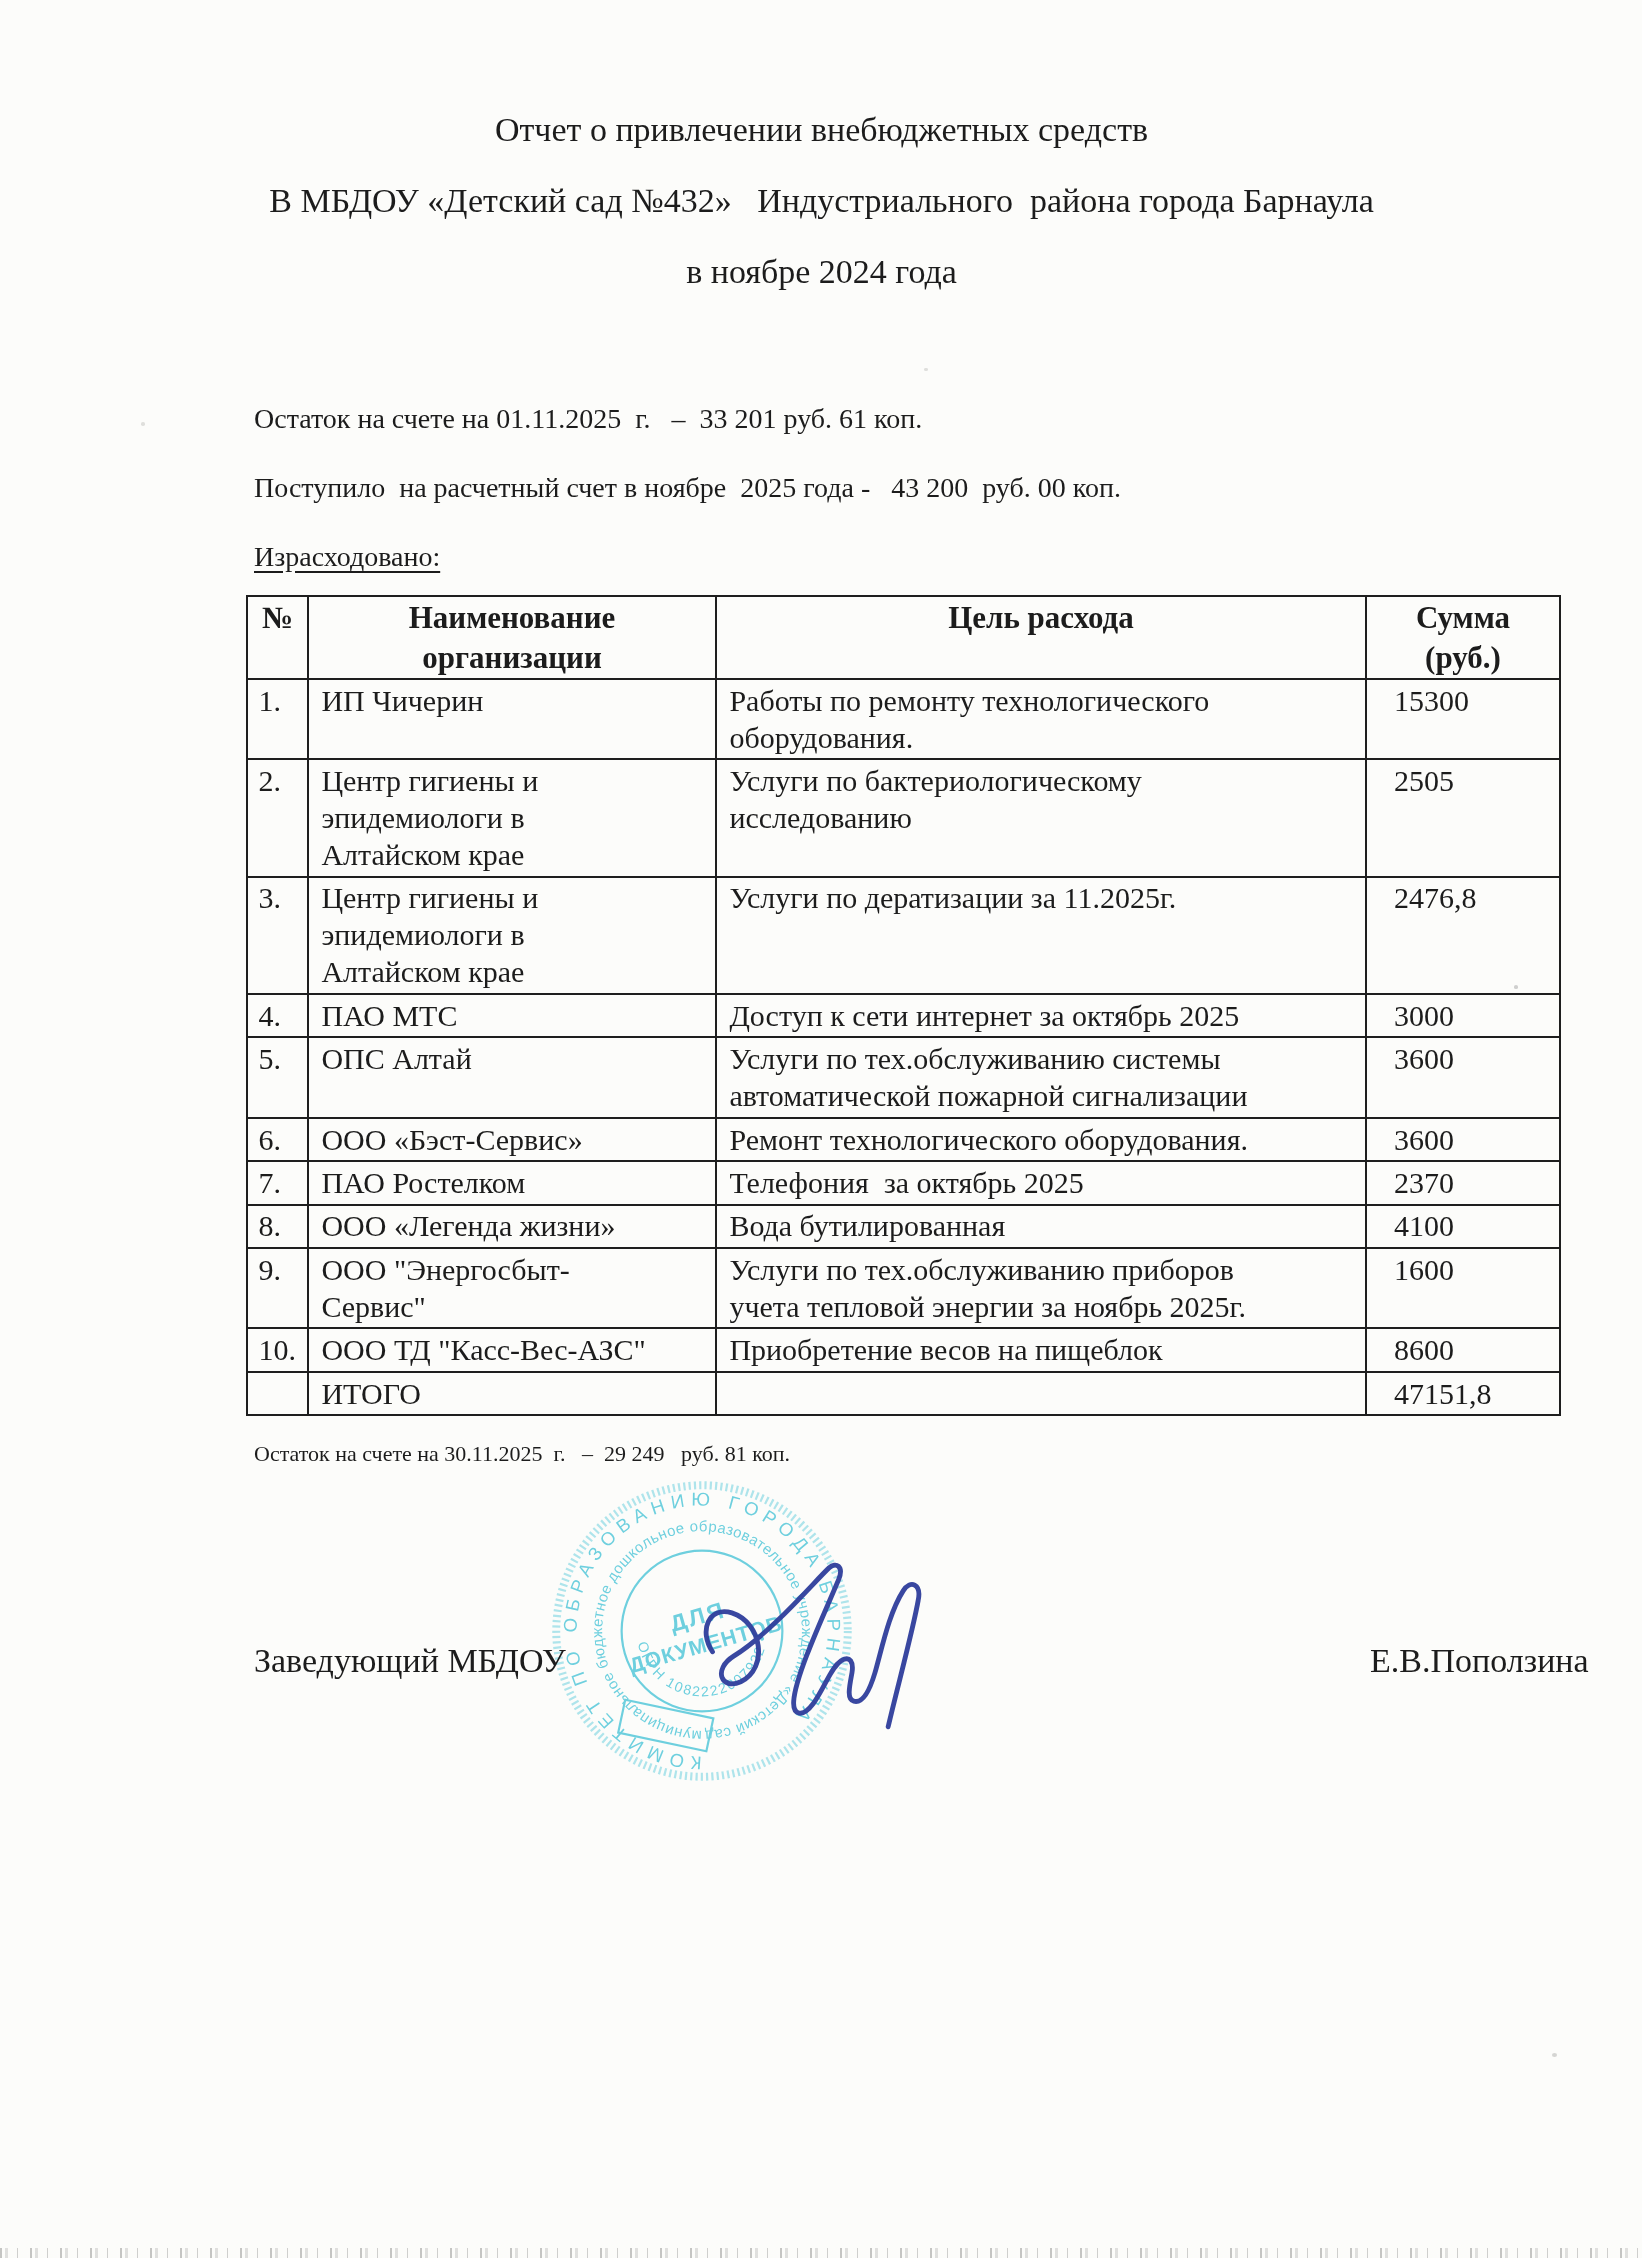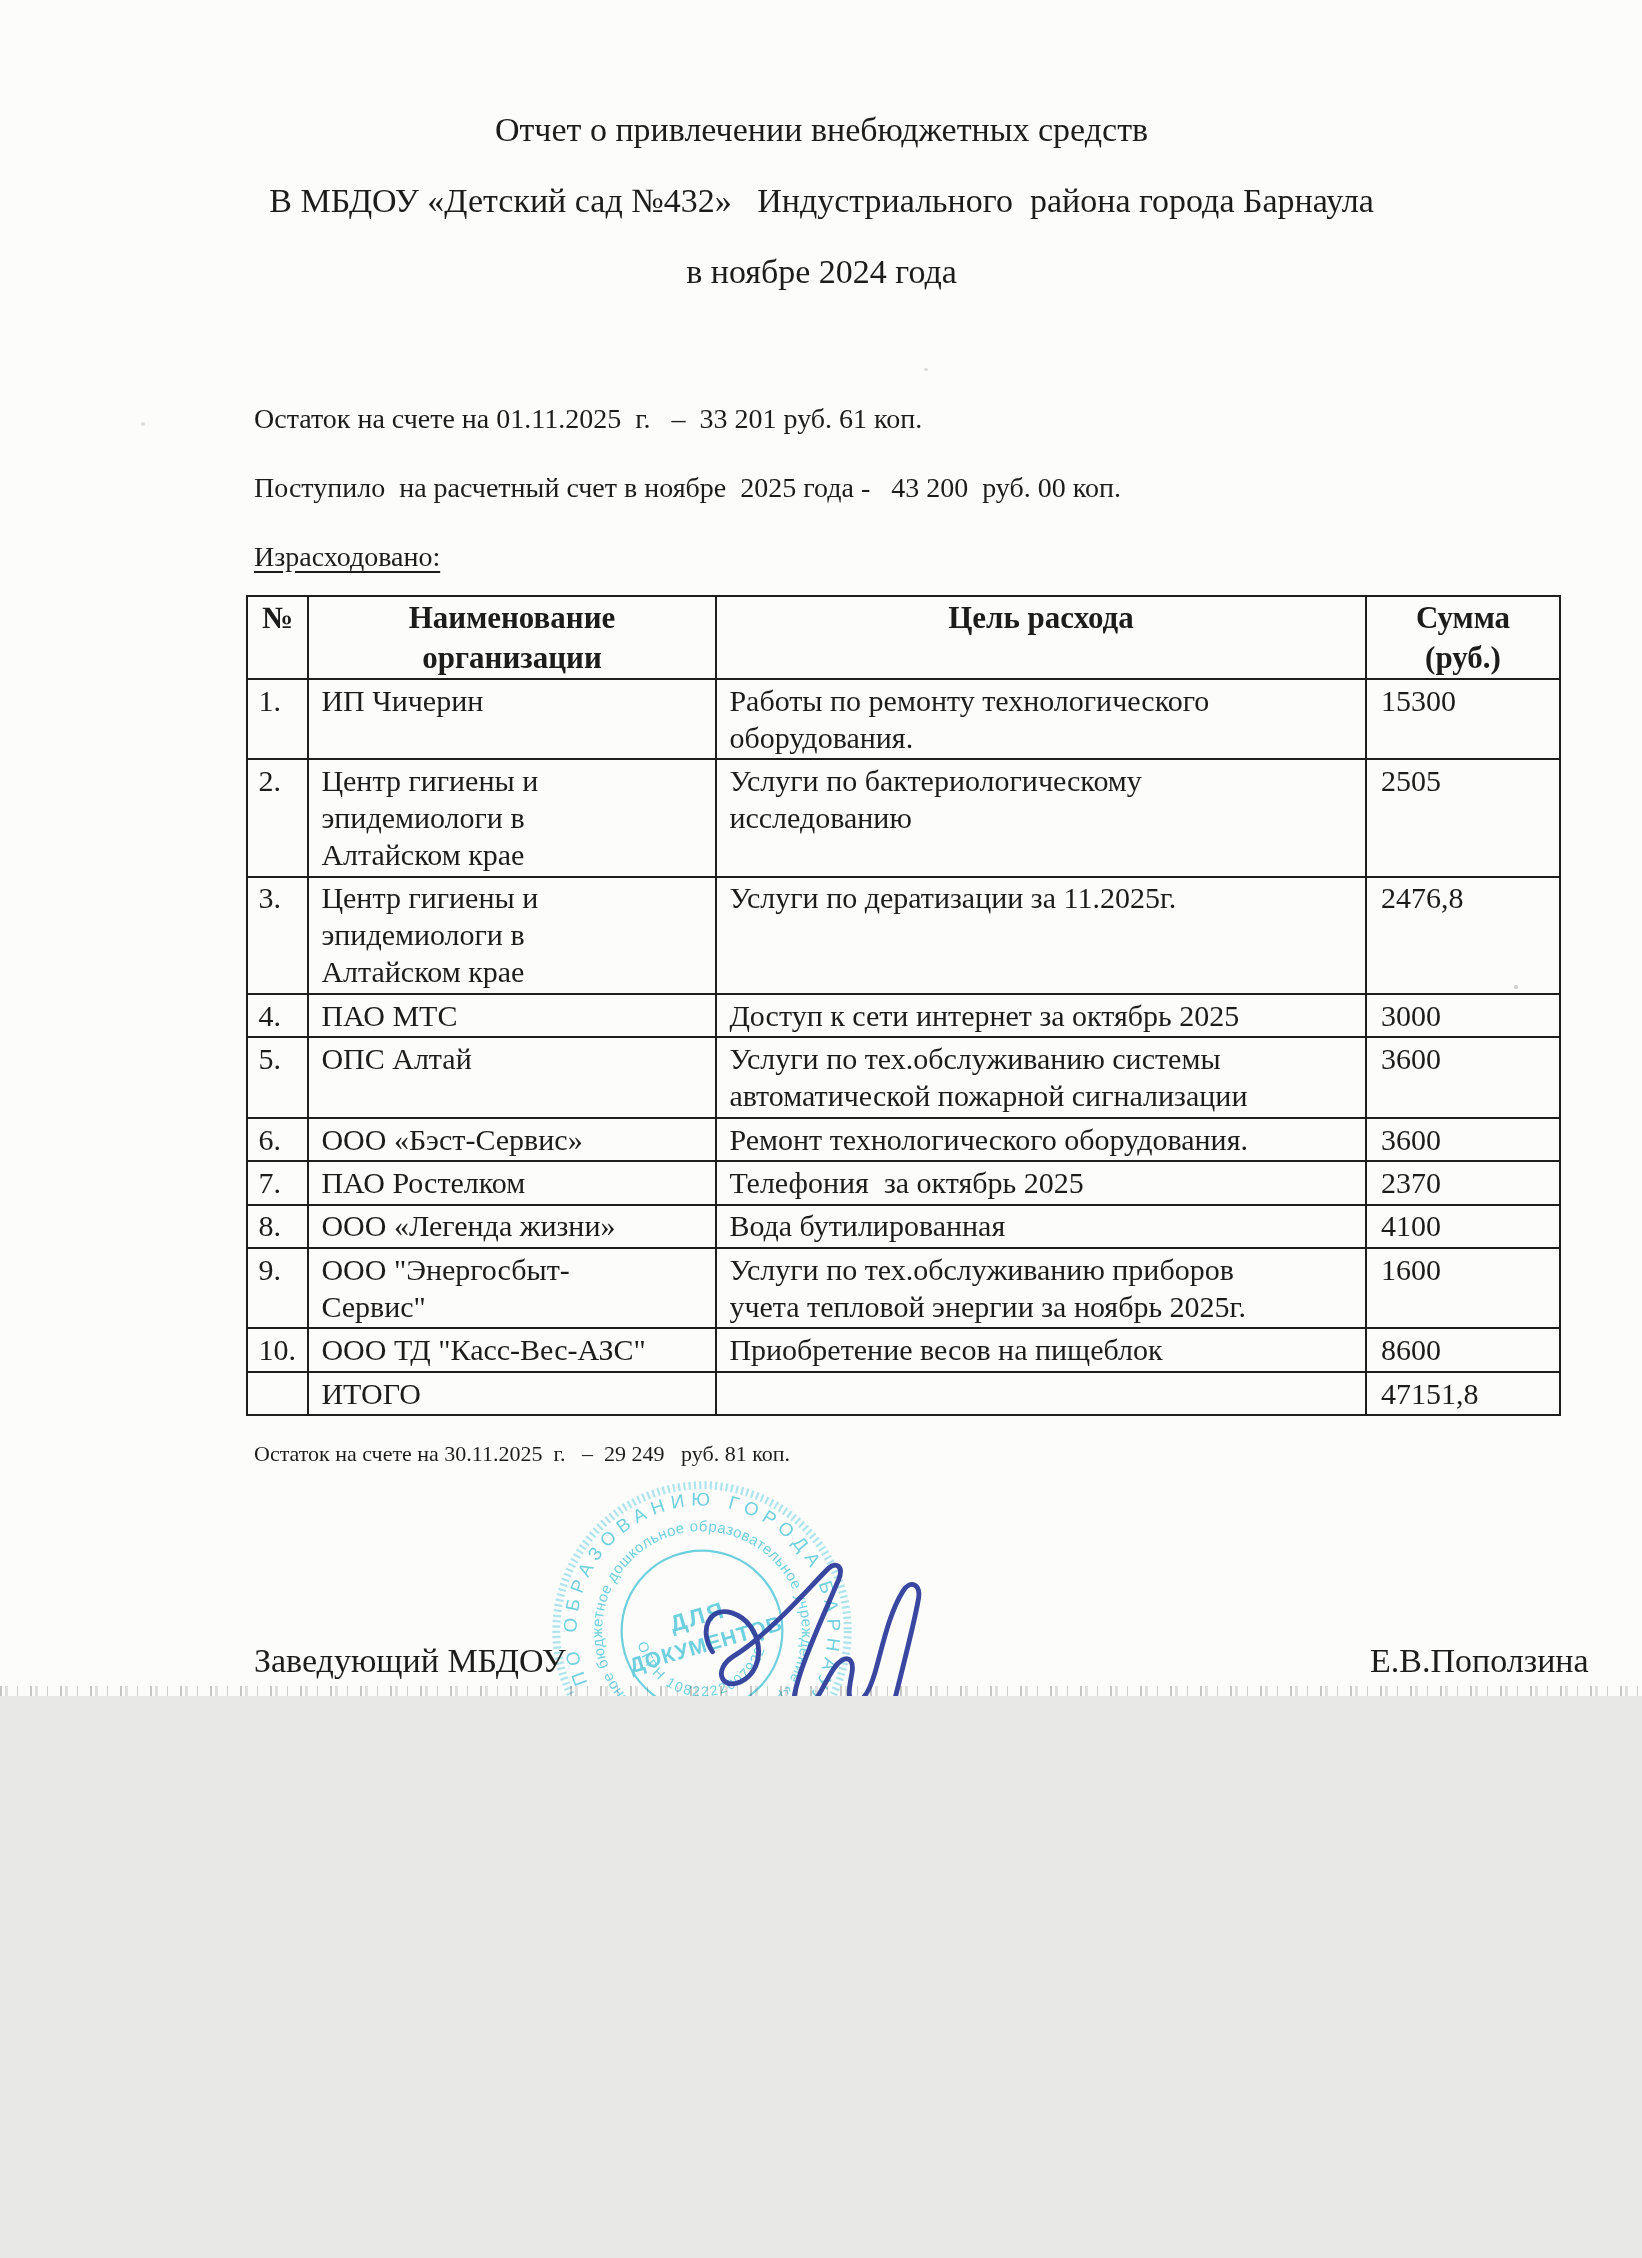--- a/index.html
+++ b/index.html
@@ -1,18 +1,18 @@
 <!DOCTYPE html>
 <html lang="ru" style="font-size:14px"><head>
 <meta charset="utf-8">
 <style>
   html,body{margin:0;padding:0;background:#e8e8e6;}
   .page{
     position:relative;
-    width:1643px;height:1696px;
+    width:1643px;height:2258px;
     margin:0 auto;
     background:#fcfcfa;
     font-family:"Liberation Serif", serif;
     color:#1c1c1c;
     overflow:hidden;
   }
   
   .title-block{
     position:absolute; left:0; top:113px; width:100%;
     text-align:center;
@@ -53,21 +53,21 @@
   .expense-table th{
     font-size:31px; line-height:40px; font-weight:bold;
     text-align:center; padding:0.9px 3.5px 0 3.5px; white-space:pre-line;
   }
   .expense-table td{
     line-height:37px;
     padding:1.8px 7px 2.6px 12.4px;
     text-align:left;
   }
   .expense-table td.num{padding-left:10.6px;}
-  .expense-table td.sum{padding-left:14px;}
+  .expense-table td.sum{padding-left:27px;}
   .expense-table tr.total-row td{font-weight:normal;}
   
   .closing-block{
     position:absolute; left:254px; top:1436px; width:1235px;
     font-size:22px; line-height:35px; white-space:pre-wrap;
   }
   .sign-row{
     position:absolute; left:0; top:1643px; width:100%;
     font-size:34px; line-height:35px;
   }

